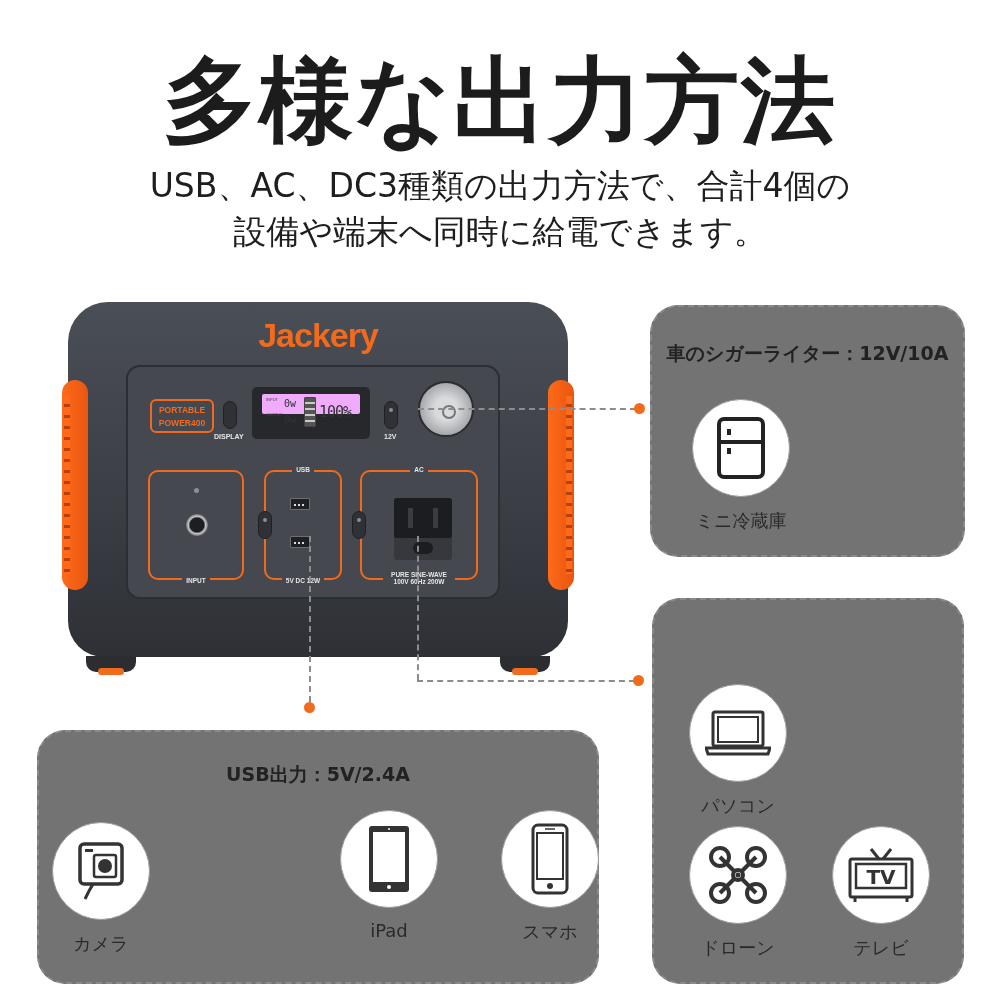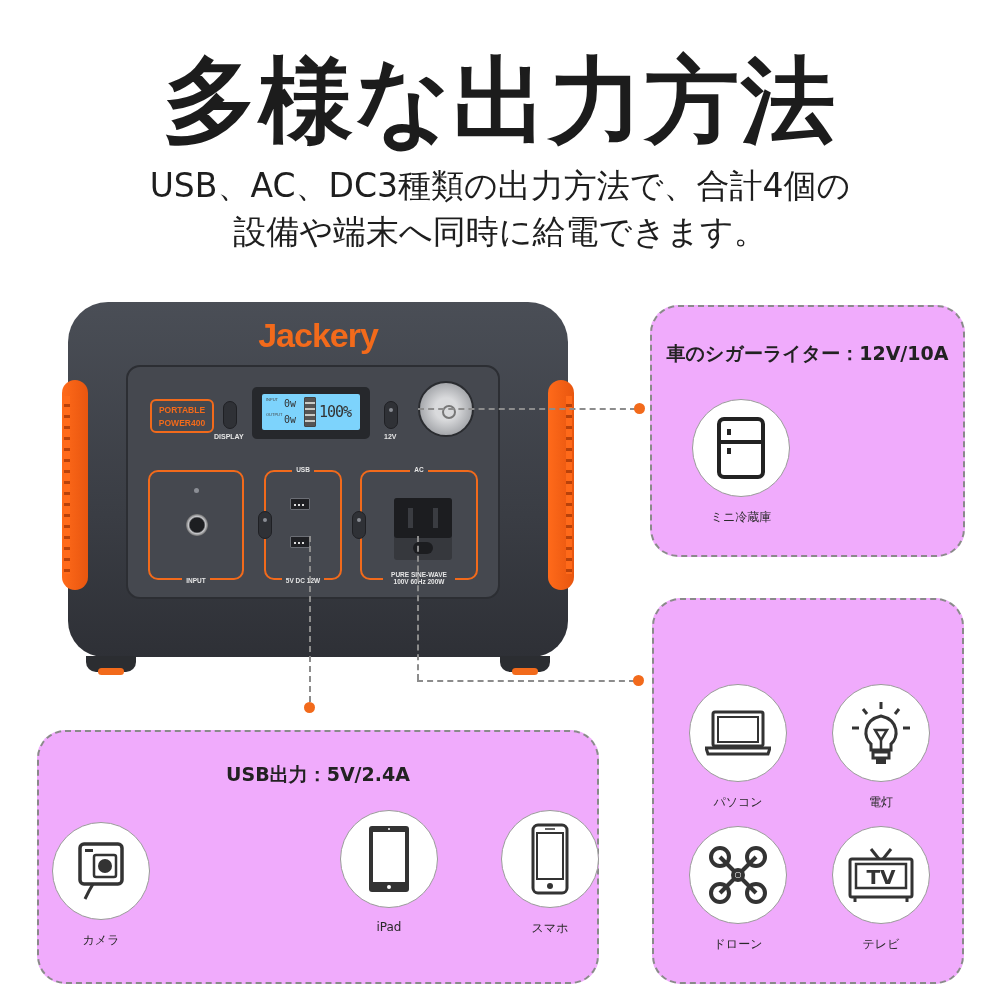--- a/index.html
+++ b/index.html
@@ -27,21 +27,21 @@
 
   .panel { position: absolute; left: 64px; top: 63px; width: 374px; height: 234px; background: #45484f; border: 2px solid #2c2e33; border-radius: 14px; }
 
   .badge { position: absolute; left: 22px; top: 32px; width: 64px; height: 34px; border: 2px solid #f26a1b; border-radius: 6px; color: #f26a1b; font-size: 8.5px; font-weight: bold; text-align: center; line-height: 13px; padding-top: 3px; font-family: "Liberation Sans", sans-serif; }
 
   .btn-pill { position: absolute; width: 14px; height: 28px; background: #2f3136; border: 1px solid #1f2024; border-radius: 8px; }
   .btn-dot::after { content: ""; position: absolute; left: 4px; top: 6px; width: 4px; height: 4px; border-radius: 50%; background: #8a8d94; }
   .lbl { position: absolute; color: #e6e6e6; font-size: 7px; font-weight: bold; font-family: "Liberation Sans", sans-serif; white-space: nowrap; }
 
   .lcd-frame { position: absolute; left: 124px; top: 20px; width: 118px; height: 52px; background: #26282c; border-radius: 5px; }
-  .lcd { position: absolute; left: 10px; top: 7px; width: 98px; height: 36px; background: #7dd3fc; border-radius: 2px; }
+  .lcd { position: absolute; left: 10px; top: 7px; width: 98px; height: 20px; background: #f0abfc; border-radius: 2px; }
   .lcd .tiny { position: absolute; font-size: 4px; color: #444; font-family: "Liberation Sans", sans-serif; }
   .lcd .w { position: absolute; font-size: 10px; color: #333; font-family: "DejaVu Sans Mono", monospace; }
   .lcd .batt { position: absolute; left: 42px; top: 3px; width: 12px; height: 30px; border: 1px solid #444; border-radius: 1px; background: repeating-linear-gradient(#555 0 4px, #c9cbc6 4px 6px); }
   .lcd .pct { position: absolute; left: 57px; top: 9px; font-size: 15px; color: #333; font-family: "DejaVu Sans Mono", monospace; letter-spacing: -1px; }
 
   .knob { position: absolute; left: 290px; top: 14px; width: 56px; height: 56px; border-radius: 50%; background: radial-gradient(circle,#d9dadc 30%,#a7a9ad 70%,#eeeeee 85%,#6d6f74); border: 2px solid #2a2c30; }
   .knob::after { content: ""; position: absolute; left: 22px; top: 22px; width: 10px; height: 10px; border-radius: 50%; border: 2px solid #777; }
 
   .zone { position: absolute; top: 103px; height: 110px; border: 2px solid #f26a1b; border-radius: 10px; }
   .zone-label { position: absolute; left: 0; right: 0; text-align: center; font-size: 6.5px; font-weight: bold; color: #e6e6e6; font-family: "Liberation Sans", sans-serif; }
@@ -58,25 +58,25 @@
   .ac-face::before, .ac-face::after { content: ""; position: absolute; top: 10px; width: 5px; height: 20px; background: #3a3c41; }
   .ac-face::before { left: 14px; } .ac-face::after { right: 14px; }
   .ac-ground { position: absolute; left: 19px; top: 44px; width: 20px; height: 12px; background: #1c1d20; border-radius: 6px; }
 
   
   .dash-v { position: absolute; border-left: 2px dashed #8c8c8c; width: 0; }
   .dash-h { position: absolute; border-top: 2px dashed #8c8c8c; height: 0; }
   .dot { position: absolute; width: 11px; height: 11px; border-radius: 50%; background: #f26a1b; }
 
   
-  .card { position: absolute; border: 2px dashed #8a8a8a; border-radius: 28px; background: #f0abfc; }
+  .card { position: absolute; border: 2px dashed #8a8a8a; border-radius: 28px; background: #737373; }
   .card-title { position: absolute; left: 0; right: 0; text-align: center; font-size: 19px; font-weight: bold; color: #222; }
   .item { position: absolute; width: 100px; text-align: center; }
   .circle { width: 98px; height: 98px; margin: 0 auto; border: 1px solid #9a9a9a; border-radius: 50%; display: flex; align-items: center; justify-content: center; background: #fff; }
-  .item-label { display: block; margin-top: 12px; font-size: 12px; color: #2a2a2a; white-space: nowrap; }
+  .item-label { display: block; margin-top: 12px; font-size: 18px; color: #2a2a2a; white-space: nowrap; }
   svg { display: block; }
 </style>
 </head>
 <body>
 
 <div class="title">多様な出力方法</div>
 <div class="subtitle sub1">USB、AC、DC3種類の出力方法で、合計4個の</div>
 <div class="subtitle sub2">設備や端末へ同時に給電できます。</div>
 
 <div class="device">
@@ -172,37 +172,20 @@
   <div class="item" style="left:34px;top:84px;">
     <div class="circle">
       <svg width="66" height="46" viewBox="0 0 66 46">
         <rect x="8" y="2" width="50" height="34" rx="2" fill="none" stroke="#333" stroke-width="3"></rect>
         <rect x="13" y="7" width="40" height="25" fill="none" stroke="#333" stroke-width="2"></rect>
         <path d="M1 38 L65 38 L63 44 L3 44 Z" fill="none" stroke="#333" stroke-width="3"></path>
       </svg>
     </div>
     <span class="item-label">パソコン</span>
   </div>
-  <div class="item" style="left:177px;top:84px;">
-    <div class="circle">
-      <svg width="64" height="66" viewBox="0 0 64 66">
-        <line x1="32" y1="2" x2="32" y2="9" stroke="#333" stroke-width="3"></line>
-        <line x1="14" y1="9" x2="18" y2="14" stroke="#333" stroke-width="3"></line>
-        <line x1="50" y1="9" x2="46" y2="14" stroke="#333" stroke-width="3"></line>
-        <line x1="3" y1="28" x2="10" y2="28" stroke="#333" stroke-width="3"></line>
-        <line x1="54" y1="28" x2="61" y2="28" stroke="#333" stroke-width="3"></line>
-        <path d="M22 44 C14 38 14 20 32 16 C50 20 50 38 42 44 L42 50 L22 50 Z" fill="none" stroke="#333" stroke-width="3"></path>
-        <path d="M26 30 L38 30 L32 40 Z" fill="none" stroke="#333" stroke-width="2.5"></path>
-        <line x1="32" y1="40" x2="32" y2="50" stroke="#333" stroke-width="2.5"></line>
-        <rect x="24" y="52" width="16" height="6" fill="none" stroke="#333" stroke-width="3"></rect>
-        <rect x="27" y="59" width="10" height="5" fill="#333"></rect>
-      </svg>
-    </div>
-    <span class="item-label">電灯</span>
-  </div>
   <div class="item" style="left:34px;top:226px;">
     <div class="circle">
       <svg width="62" height="62" viewBox="0 0 62 62">
         <g fill="none" stroke="#333" stroke-width="4">
           <circle cx="13" cy="13" r="9"></circle>
             <circle cx="49" cy="13" r="9"></circle>
           <circle cx="13" cy="49" r="9"></circle>
             <circle cx="49" cy="49" r="9"></circle>
           <line x1="13" y1="13" x2="49" y2="49"></line>
             <line x1="49" y1="13" x2="13" y2="49"></line>

